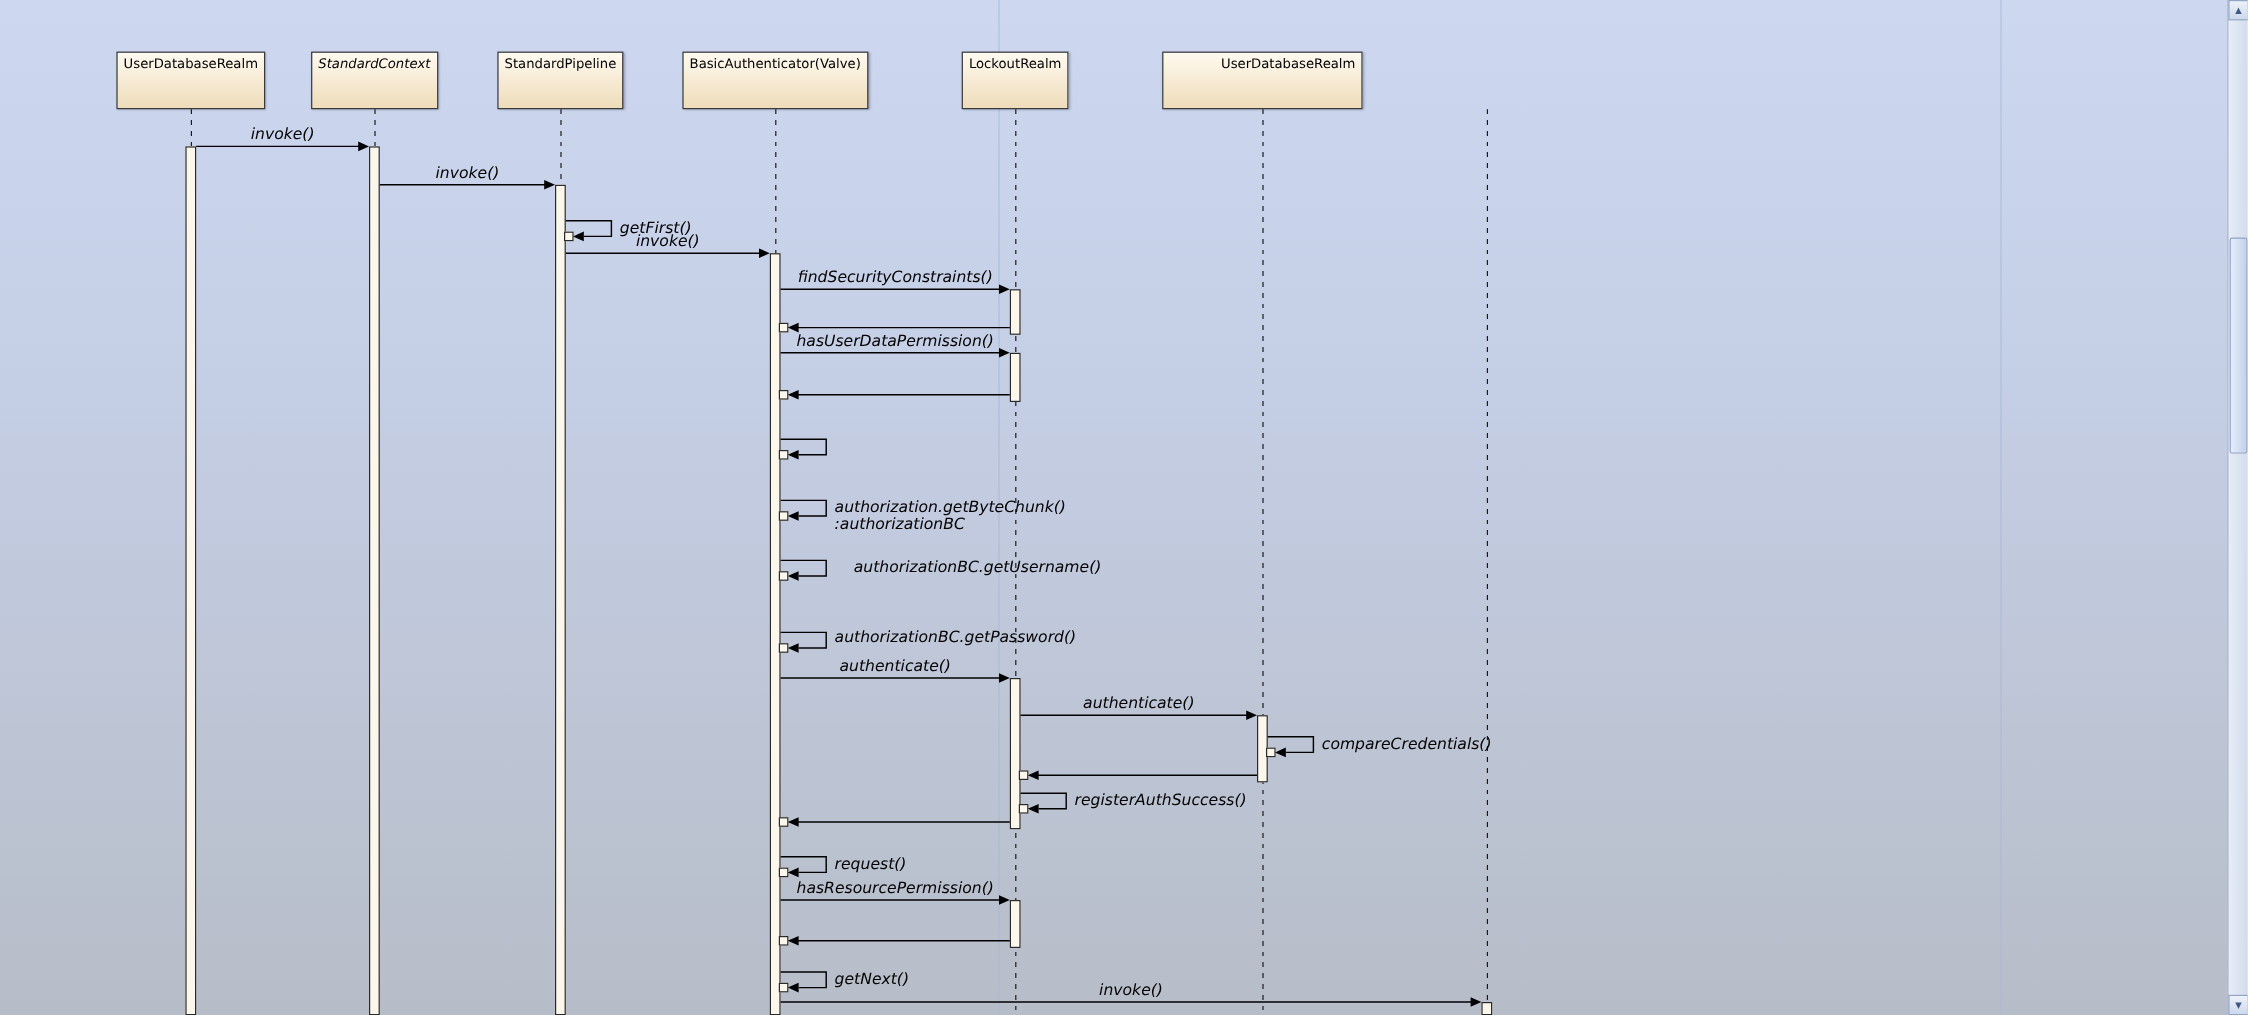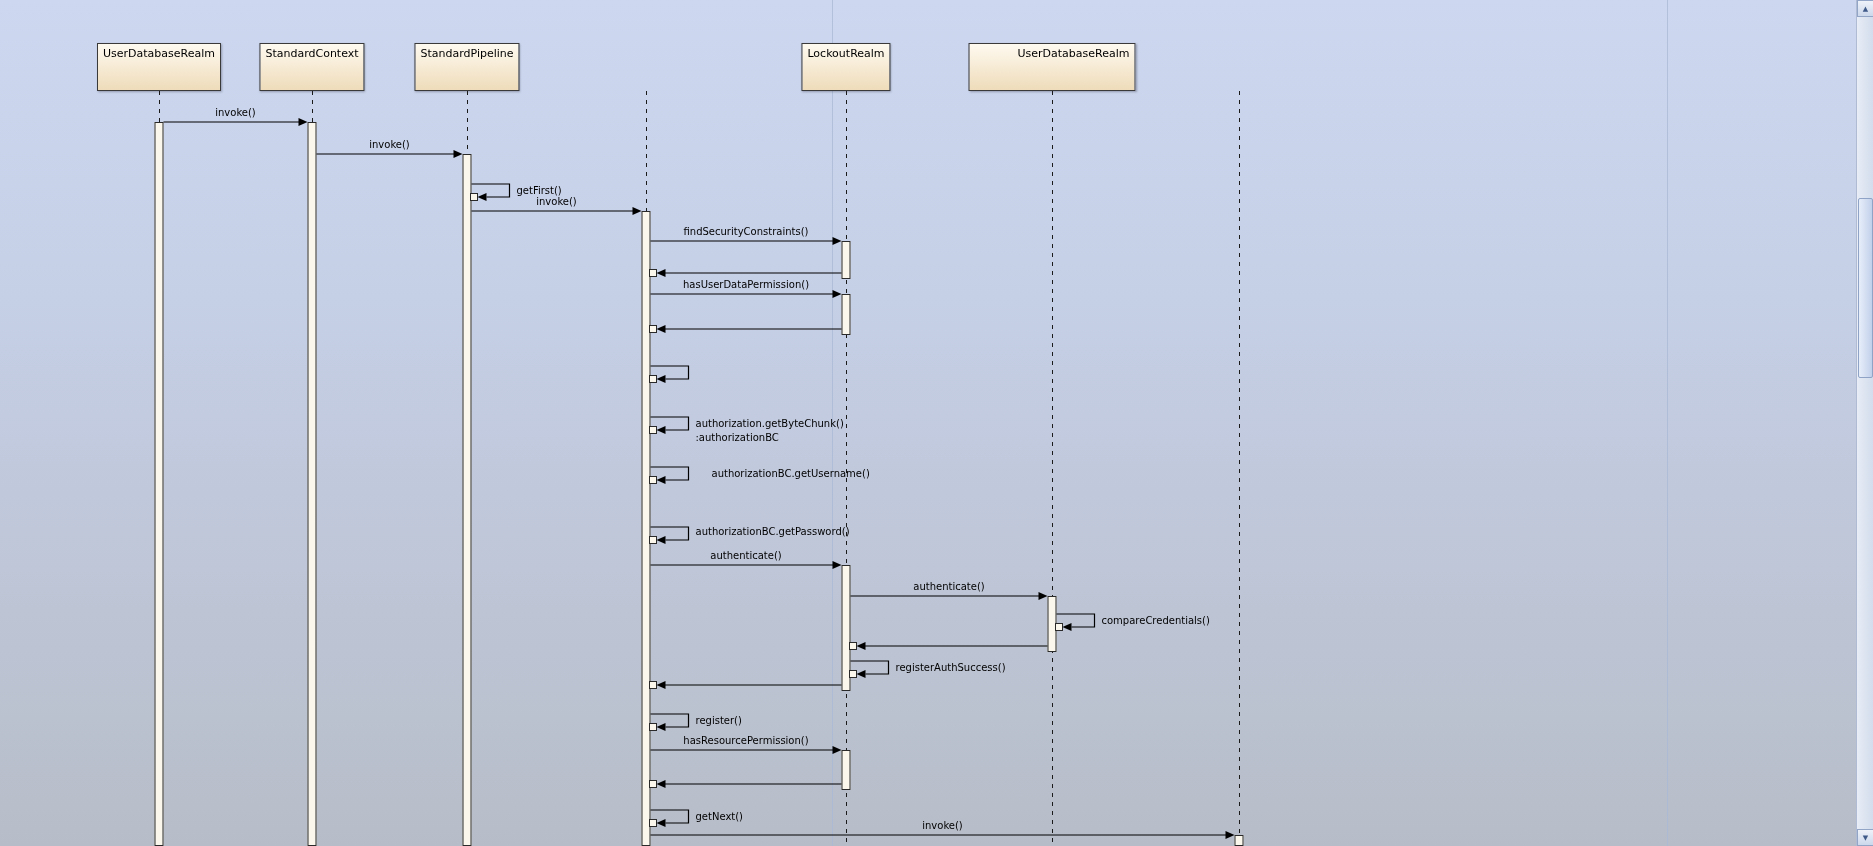--- a/index.html
+++ b/index.html
@@ -9,22 +9,22 @@
   .guide-line { position:absolute; top:0; bottom:0; width:1px; background:#a9b8d6; opacity:.75; }
   .lifeline-dash { position:absolute; width:1px;
     background:repeating-linear-gradient(180deg,#1a1a1a 0 4px,transparent 4px 9px); }
   .obj-box { position:absolute; transform:translateX(-50%); height:48px; padding:3px 5px 0 5px;
     background:linear-gradient(180deg,#fefaf0 0%,#f6e9d2 55%,#eedcba 100%);
     border:1px solid #3a3a3a; font-size:11px; color:#000; text-align:center;
     white-space:nowrap; box-shadow:1px 1px 2px rgba(40,40,60,.35); }
   .activation { position:absolute; width:9px; transform:translateX(-50%);
     background:#fbf7ec; border:1px solid #2a2a2a; }
   .act-square { position:absolute; width:8px; height:8px; background:#fbf7ec; border:1px solid #2a2a2a; }
-  .msg-label { position:absolute; font-size:10px; line-height:14px; color:#000;
-    white-space:pre; }
+  .msg-label { position:absolute; font-size:13px; line-height:14px; color:#000;
+    white-space:pre;font-style:italic; }
   .msg-label.center { transform:translateX(-50%); text-align:center; }
   #arrow-layer { position:absolute; left:0; top:0; }
   #arrow-layer line, #arrow-layer path { stroke:#000; stroke-width:1.2; fill:none; }
   #arrow-layer polygon { fill:#000; stroke:none; }
 
   .scrollbar { position:absolute; right:0; top:0; bottom:0; width:17px;
     background:linear-gradient(90deg,#e8edf6,#d2dcec); border-left:1px solid #aebbd2; }
   .sb-btn { position:absolute; left:0; width:17px; height:17px;
     background:linear-gradient(180deg,#eef2f9,#ccd8ec); border:1px solid #93a5c6;
     display:flex; align-items:center; justify-content:center;
@@ -36,24 +36,25 @@
 </style>
 </head>
 <body>
 
 <div id="canvas">
   <div class="guide-line" style="left: 832px;"></div>
     <div class="guide-line" style="left: 1667px;"></div>
     <div class="lifeline-dash" style="left: 159px; top: 91px; height: 755px;"></div>
     <div class="obj-box" style="left: 159px; top: 43px;">UserDatabaseRealm</div>
     <div class="lifeline-dash" style="left: 312px; top: 91px; height: 755px;"></div>
-    <div class="obj-box" style="left: 312px; top: 43px;">StandardContext</div>
+    <div class="obj-box" style="left: 312px; top: 43px; font-style: italic;">StandardContext</div>
     <div class="lifeline-dash" style="left: 467px; top: 91px; height: 755px;"></div>
     <div class="obj-box" style="left: 467px; top: 43px;">StandardPipeline</div>
     <div class="lifeline-dash" style="left: 646px; top: 91px; height: 755px;"></div>
+    <div class="obj-box" style="left: 646px; top: 43px;">BasicAuthenticator(Valve)</div>
     <div class="lifeline-dash" style="left: 846px; top: 91px; height: 755px;"></div>
     <div class="obj-box" style="left: 846px; top: 43px; text-align: center;">LockoutRealm</div>
     <div class="lifeline-dash" style="left: 1052px; top: 91px; height: 755px;"></div>
     <div class="obj-box" style="left: 1052px; top: 43px; padding-left: 48px;">UserDatabaseRealm</div>
     <div class="lifeline-dash" style="left: 1239px; top: 91px; height: 755px;"></div>
     <div class="activation" style="left: 159px; top: 122px; height: 724px;"></div>
     <div class="activation" style="left: 312px; top: 122px; height: 724px;"></div>
     <div class="activation" style="left: 467px; top: 154px; height: 692px;"></div>
     <div class="activation" style="left: 646px; top: 211px; height: 635px;"></div>
     <div class="activation" style="left: 846px; top: 241px; height: 38px;"></div>
@@ -81,21 +82,21 @@
     <div class="msg-label" style="left: 695.5px; top: 525px;">authorizationBC.getPassword()</div>
     <div class="msg-label center" style="left: 746px; top: 549px;">authenticate()</div>
     <div class="msg-label center" style="left: 949px; top: 580px;">authenticate()</div>
     <div class="act-square" style="left: 1054.5px; top: 623px;"></div>
     <div class="msg-label" style="left: 1101.5px; top: 614px;">compareCredentials()</div>
     <div class="act-square" style="left: 848.5px; top: 642px;"></div>
     <div class="act-square" style="left: 848.5px; top: 670px;"></div>
     <div class="msg-label" style="left: 895.5px; top: 661px;">registerAuthSuccess()</div>
     <div class="act-square" style="left: 648.5px; top: 681px;"></div>
     <div class="act-square" style="left: 648.5px; top: 723px;"></div>
-    <div class="msg-label" style="left: 695.5px; top: 714px;">register()</div>
+    <div class="msg-label" style="left: 695.5px; top: 714px;">request()</div>
     <div class="msg-label center" style="left: 746px; top: 734px;">hasResourcePermission()</div>
     <div class="act-square" style="left: 648.5px; top: 780px;"></div>
     <div class="act-square" style="left: 648.5px; top: 819px;"></div>
     <div class="msg-label" style="left: 695.5px; top: 810px;">getNext()</div>
     <div class="msg-label center" style="left: 942.5px; top: 819px;">invoke()</div>
     <svg id="arrow-layer" width="1873" height="846">
       <line x1="163.5" y1="122" x2="299.5" y2="122"></line>
       <polygon points="307.5,122 298.5,118 298.5,126"></polygon>
       <line x1="316.5" y1="154" x2="454.5" y2="154"></line>
       <polygon points="462.5,154 453.5,150 453.5,158"></polygon>

